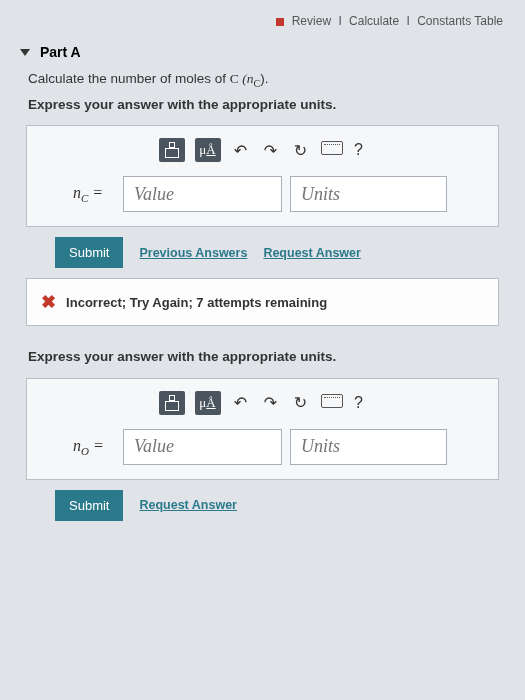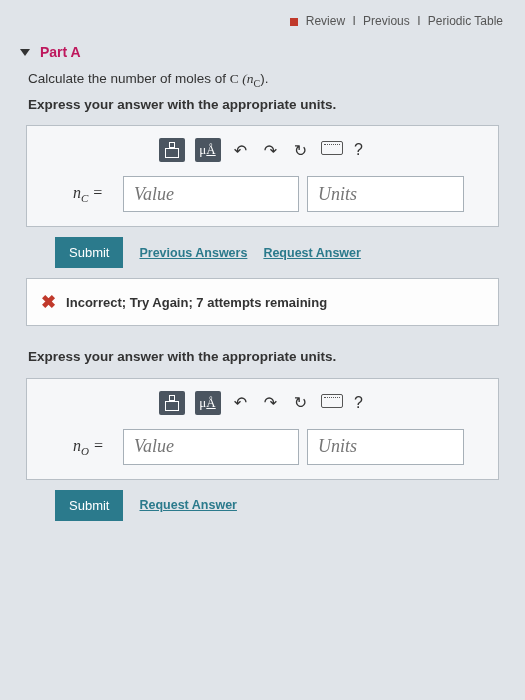--- a/index.html
+++ b/index.html
@@ -28,21 +28,21 @@
     display: inline-block;
     width: 8px; height: 8px;
     background: #c0392b;
     margin-right: 2px;
     vertical-align: middle;
   }
   .toplinks span { padding: 0 2px; }
   .part-header {
     font-weight: bold;
     font-size: 14px;
-    color: #be185d;
+    color: #000000;
     padding: 6px 0 8px;
     display: flex;
     align-items: center;
     gap: 10px;
   }
   .caret {
     width: 0; height: 0;
     border-left: 5px solid transparent;
     border-right: 5px solid transparent;
     border-top: 7px solid #333;
@@ -124,21 +124,21 @@
     border: 1px solid #a7b0b8;
     background: #fff;
     height: 36px;
     padding: 0 10px;
     font-size: 18px;
     font-style: italic;
     font-family: "Times New Roman", serif;
     color: #b0b4b8;
     outline: none;
   }
-  .field.value { width: 176px; }
+  .field.value { width: 159px; }
   .field.units { width: 157px; }
   .actions {
     display: flex;
     align-items: center;
     gap: 16px;
     margin: 6px 6px 10px;
     padding-left: 29px;
   }
   .submit-btn {
     background: #2b7a8c;
@@ -182,23 +182,23 @@
 </style>
 </head>
 <body>
 
 <div class="page">
 
   <div class="toplinks">
     <span class="sq"></span>
     <span>Review</span>
     <span>I</span>
-    <span>Previous</span>
+    <span>Calculate</span>
     <span>I</span>
-    <span>Periodic Table</span>
+    <span>Constants Table</span>
   </div>
 
   <div class="part-header">
     <span class="caret"></span>
     <span>Part A</span>
   </div>
 
   <div class="prompt">
     <span>Calculate the number of moles of </span><span style="font-family:'Times New Roman',serif">C</span><span style="font-family:'Times New Roman',serif;font-style:italic"> (n</span><span class="sub" style="font-family:'Times New Roman',serif">C</span><span>).</span>
   </div>

